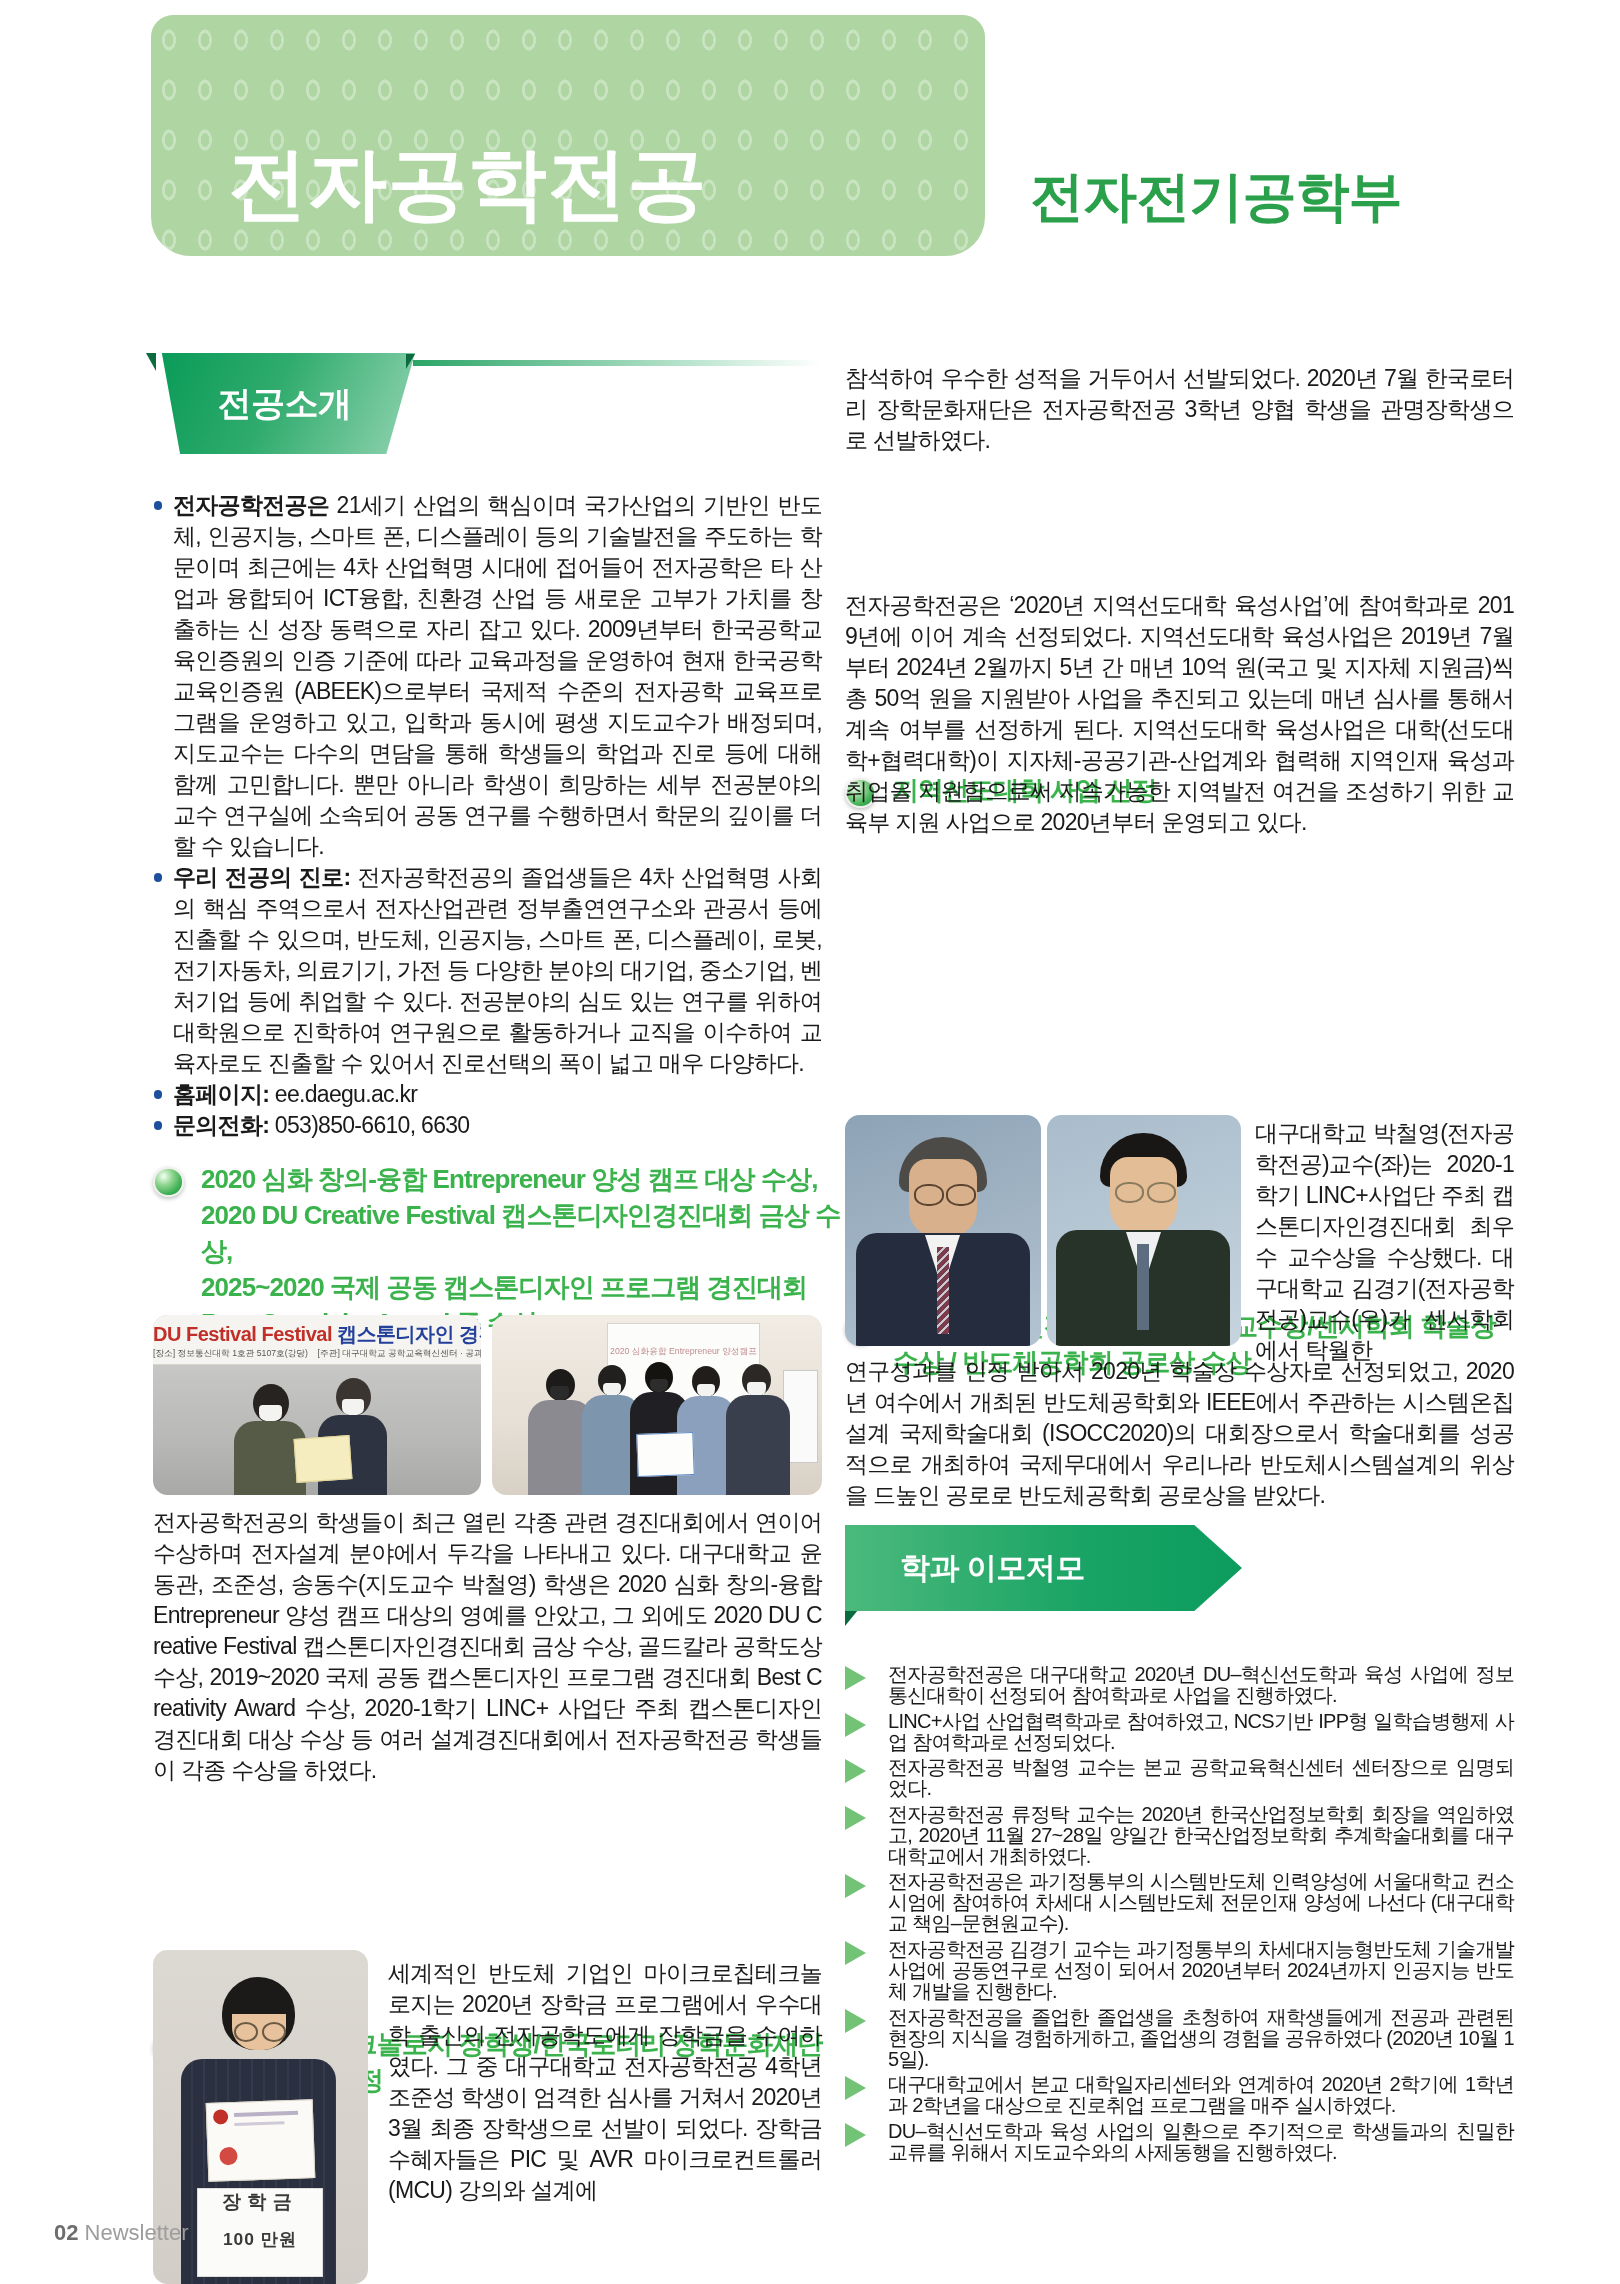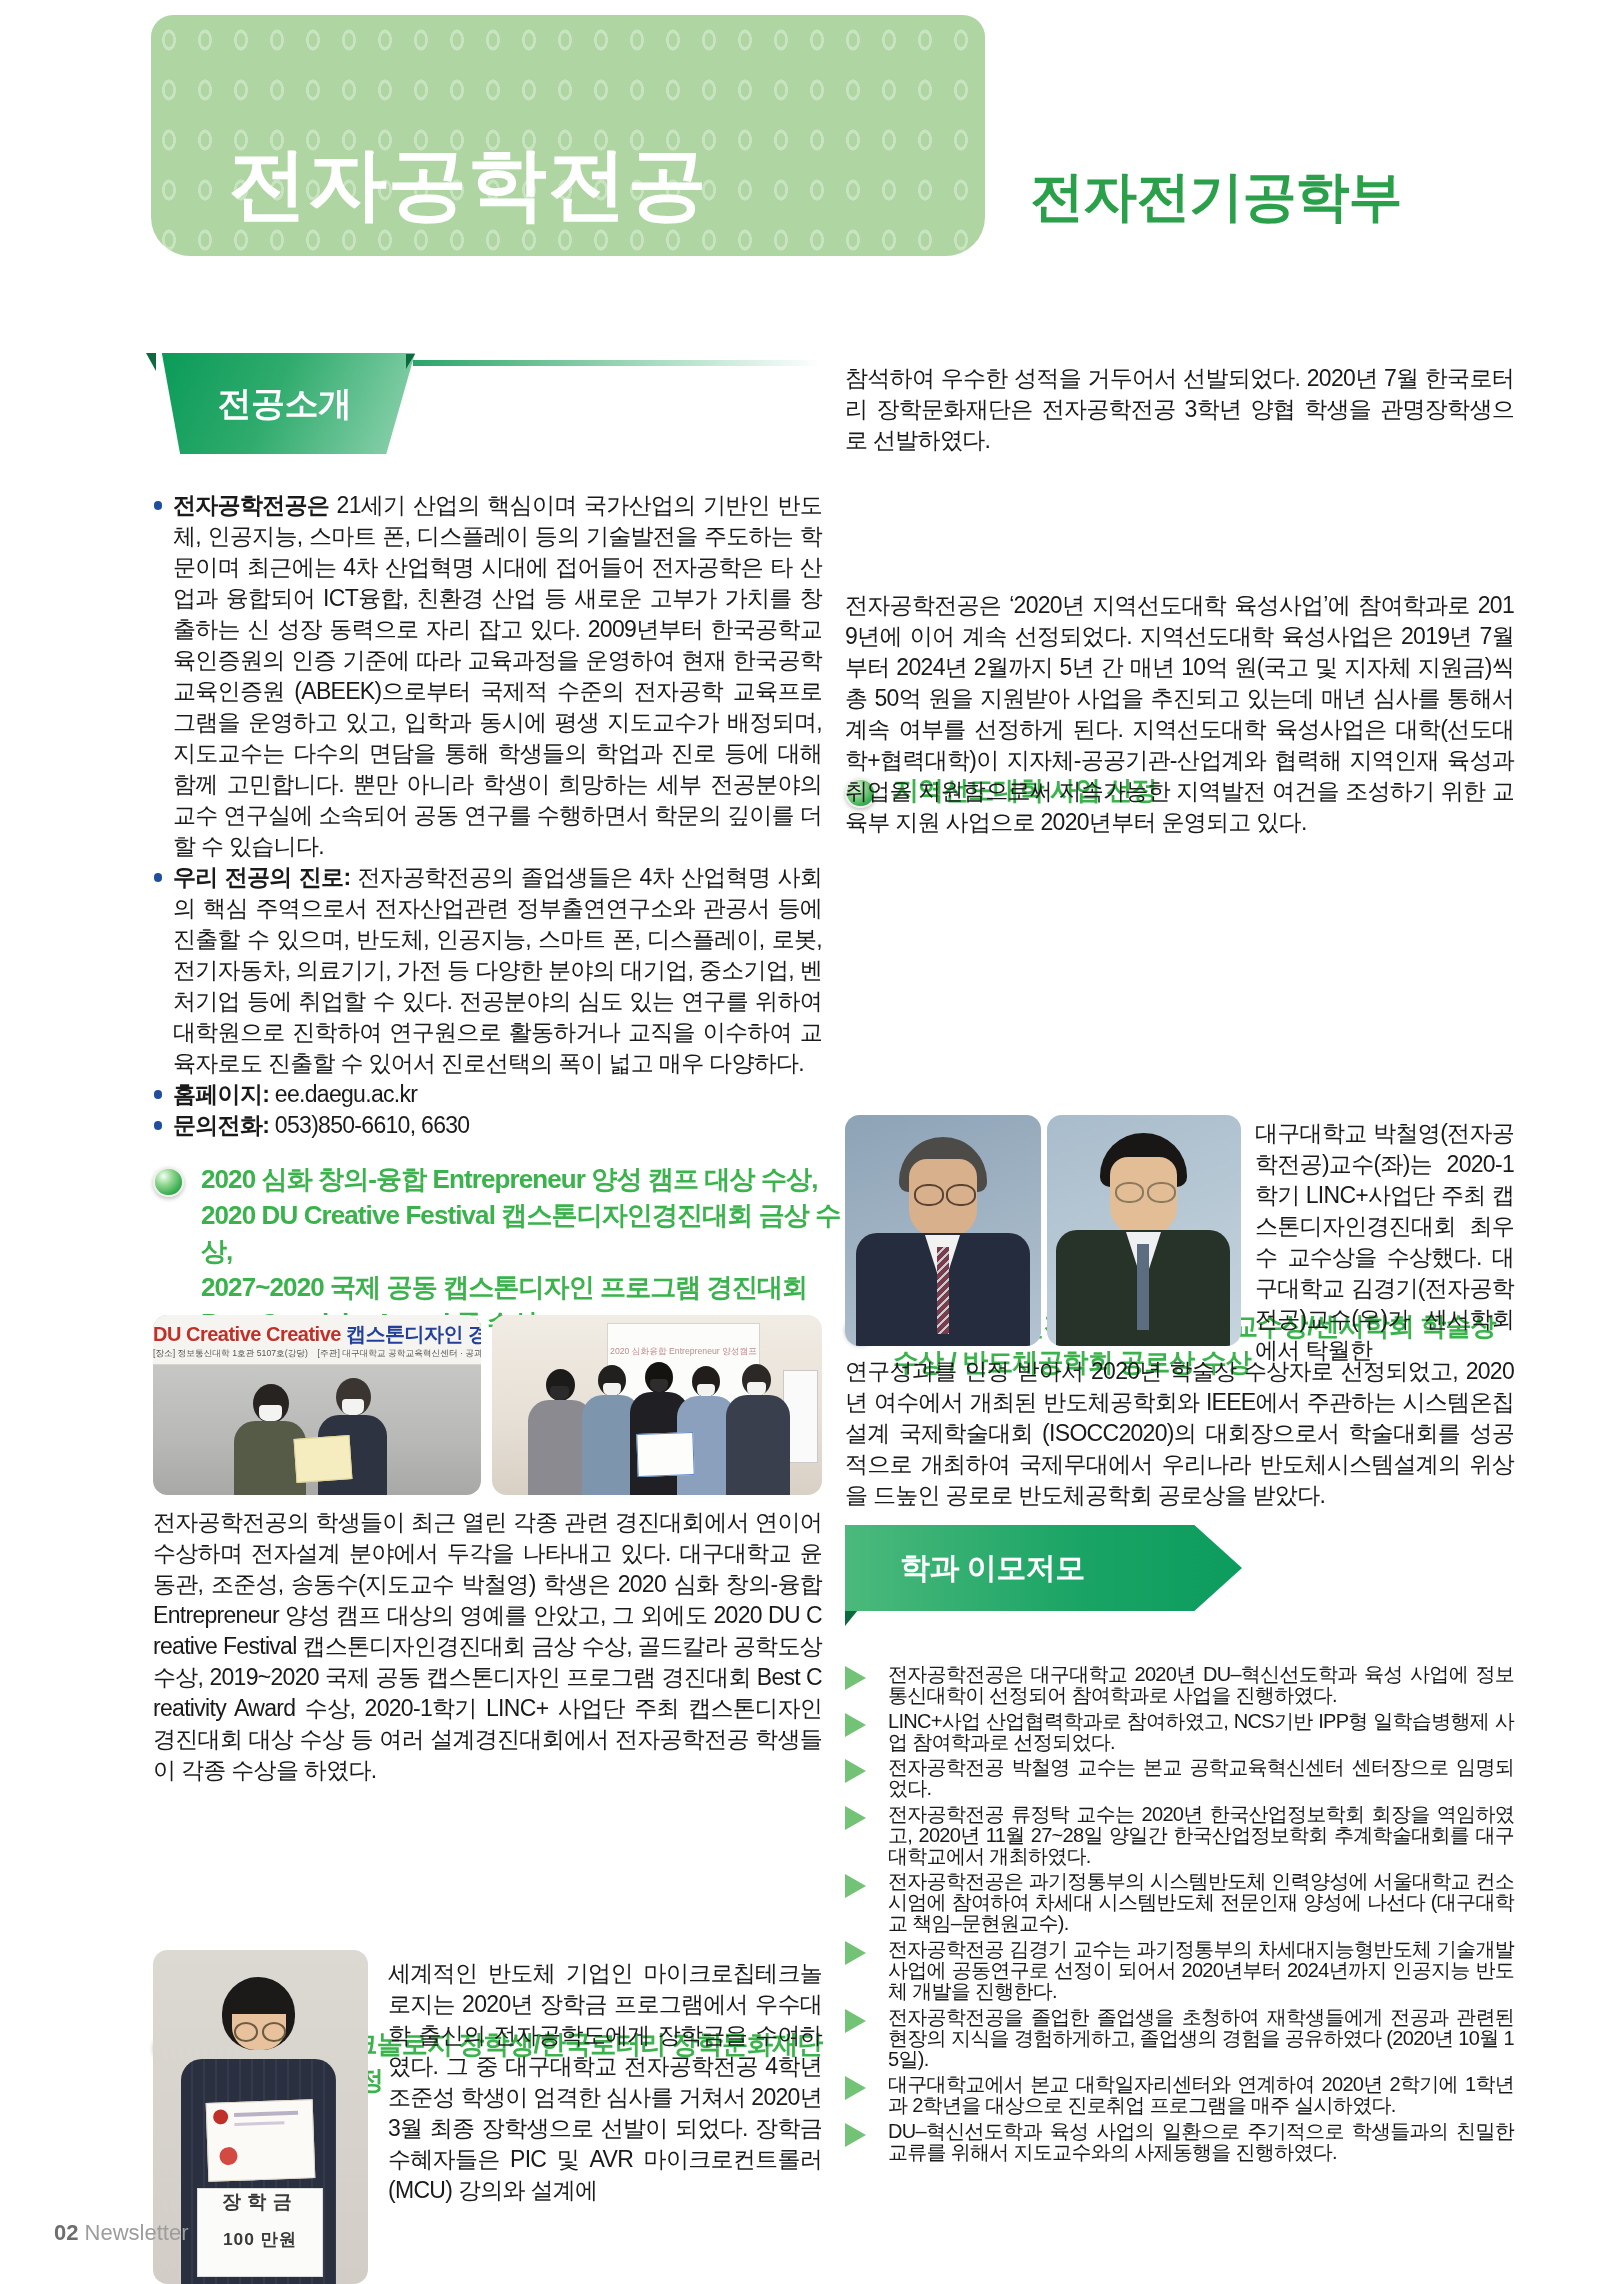--- a/index.html
+++ b/index.html
@@ -119,28 +119,28 @@
   </div>
   <div class="intro-item jtext">
     <span class="dot"></span><span class="lead">문의전화: </span><span>053)850-6610, 6630</span>
   </div>
 </div>
 
 <div class="abs h-block" style="left:153px;top:1161px;width:669px;">
   <span class="sphere"></span>
   <div class="green-h">2020 심화 창의-융합 Entrepreneur 양성 캠프 대상 수상,</div>
   <div class="green-h">2020 DU Creative Festival 캡스톤디자인경진대회 금상 수상,</div>
-  <div class="green-h">2027~2020 국제 공동 캡스톤디자인 프로그램 경진대회</div>
+  <div class="green-h">2025~2020 국제 공동 캡스톤디자인 프로그램 경진대회</div>
   <div class="green-h">Best Creativity Award 등 수상</div>
 </div>
 
 <div class="photo" style="left:153px;top:1315px;width:328px;height:180px;background:linear-gradient(180deg,#c7c7c5 49px,#b8b8b6 70%,#a8a8a6 100%);">
   <div class="du-banner">
     <div class="du-banner-title">
-      <span class="du-red">DU Creative Creative</span>
+      <span class="du-red">DU Festival Festival</span>
       <span class="du-blue">캡스톤디자인 경진대회</span>
     </div>
     <div class="du-banner-sub">
       <span>[장소] 정보통신대학 1호관 5107호(강당)</span>&nbsp;&nbsp;&nbsp;
       <span>[주관] 대구대학교 공학교육혁신센터 · 공과대학 · 정보통신대학</span>
     </div>
   </div>
   <div class="ph-head" style="left:100px;top:69px;width:36px;height:39px;background:#272320;"></div>
   <div class="ph-mask" style="left:106px;top:90px;width:23px;height:16.4px;"></div>
   <div class="ph-body" style="left:81px;top:106px;width:72px;height:74px;background:#565b48;"></div>

